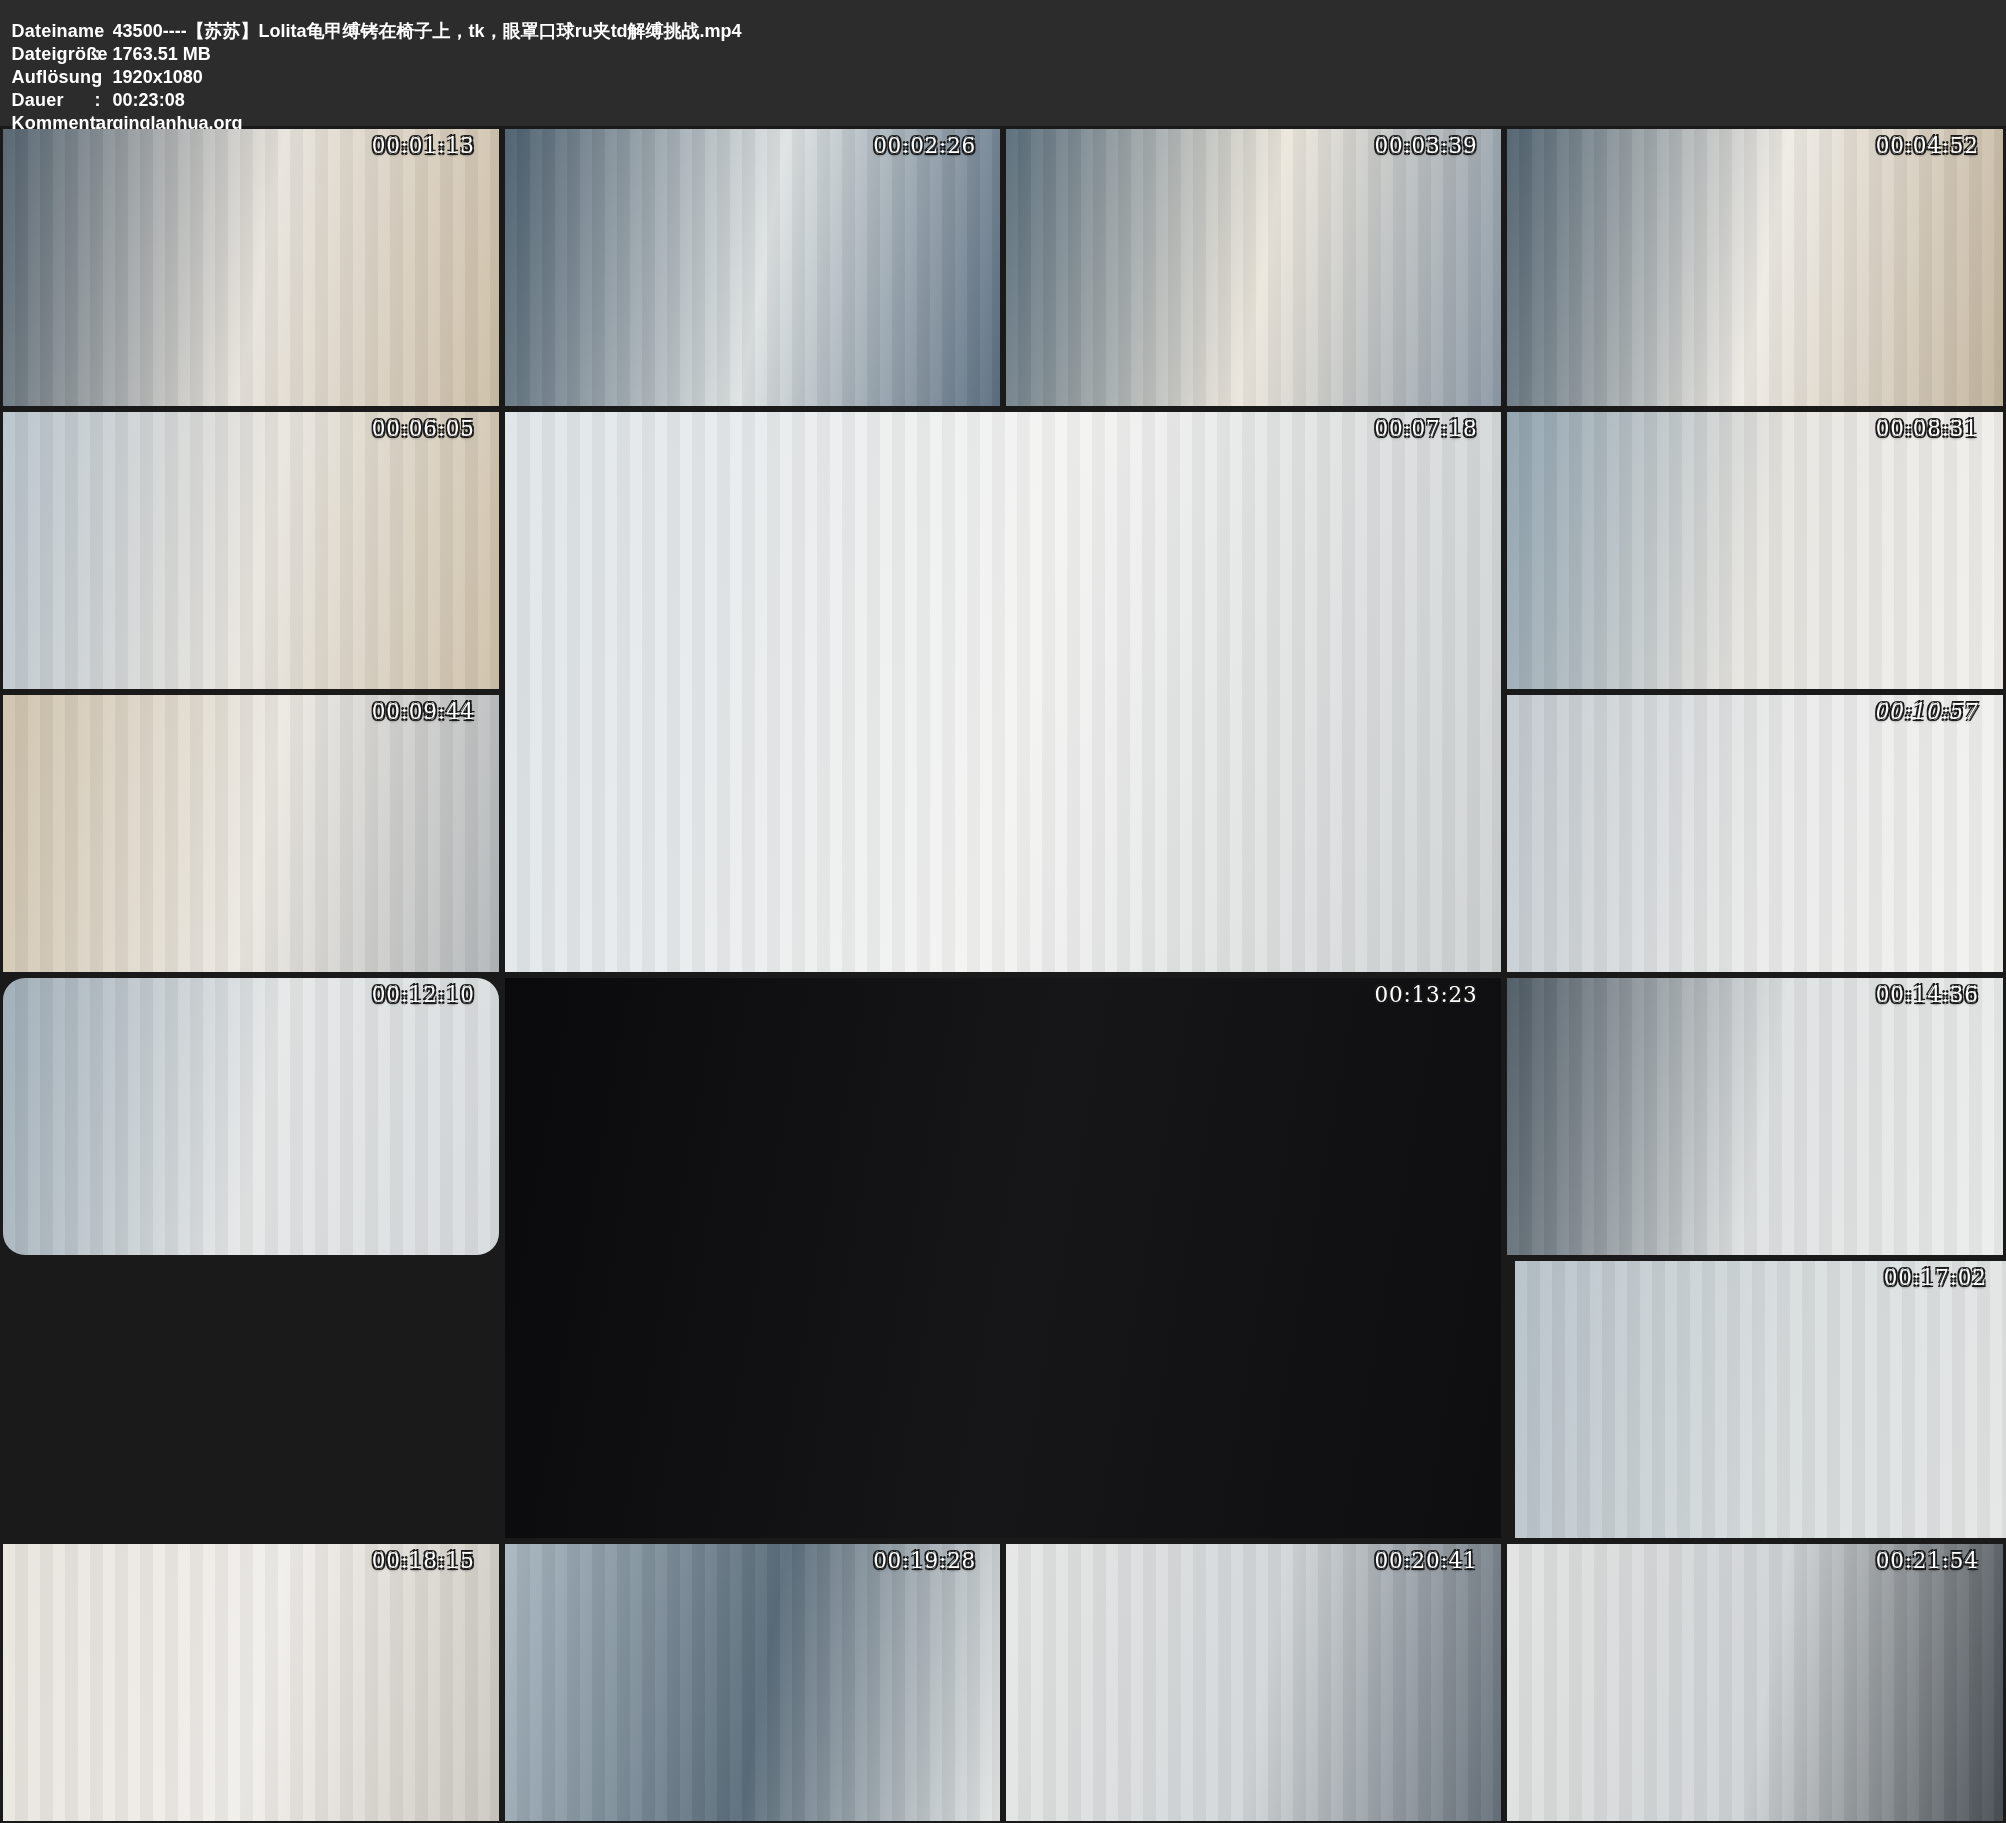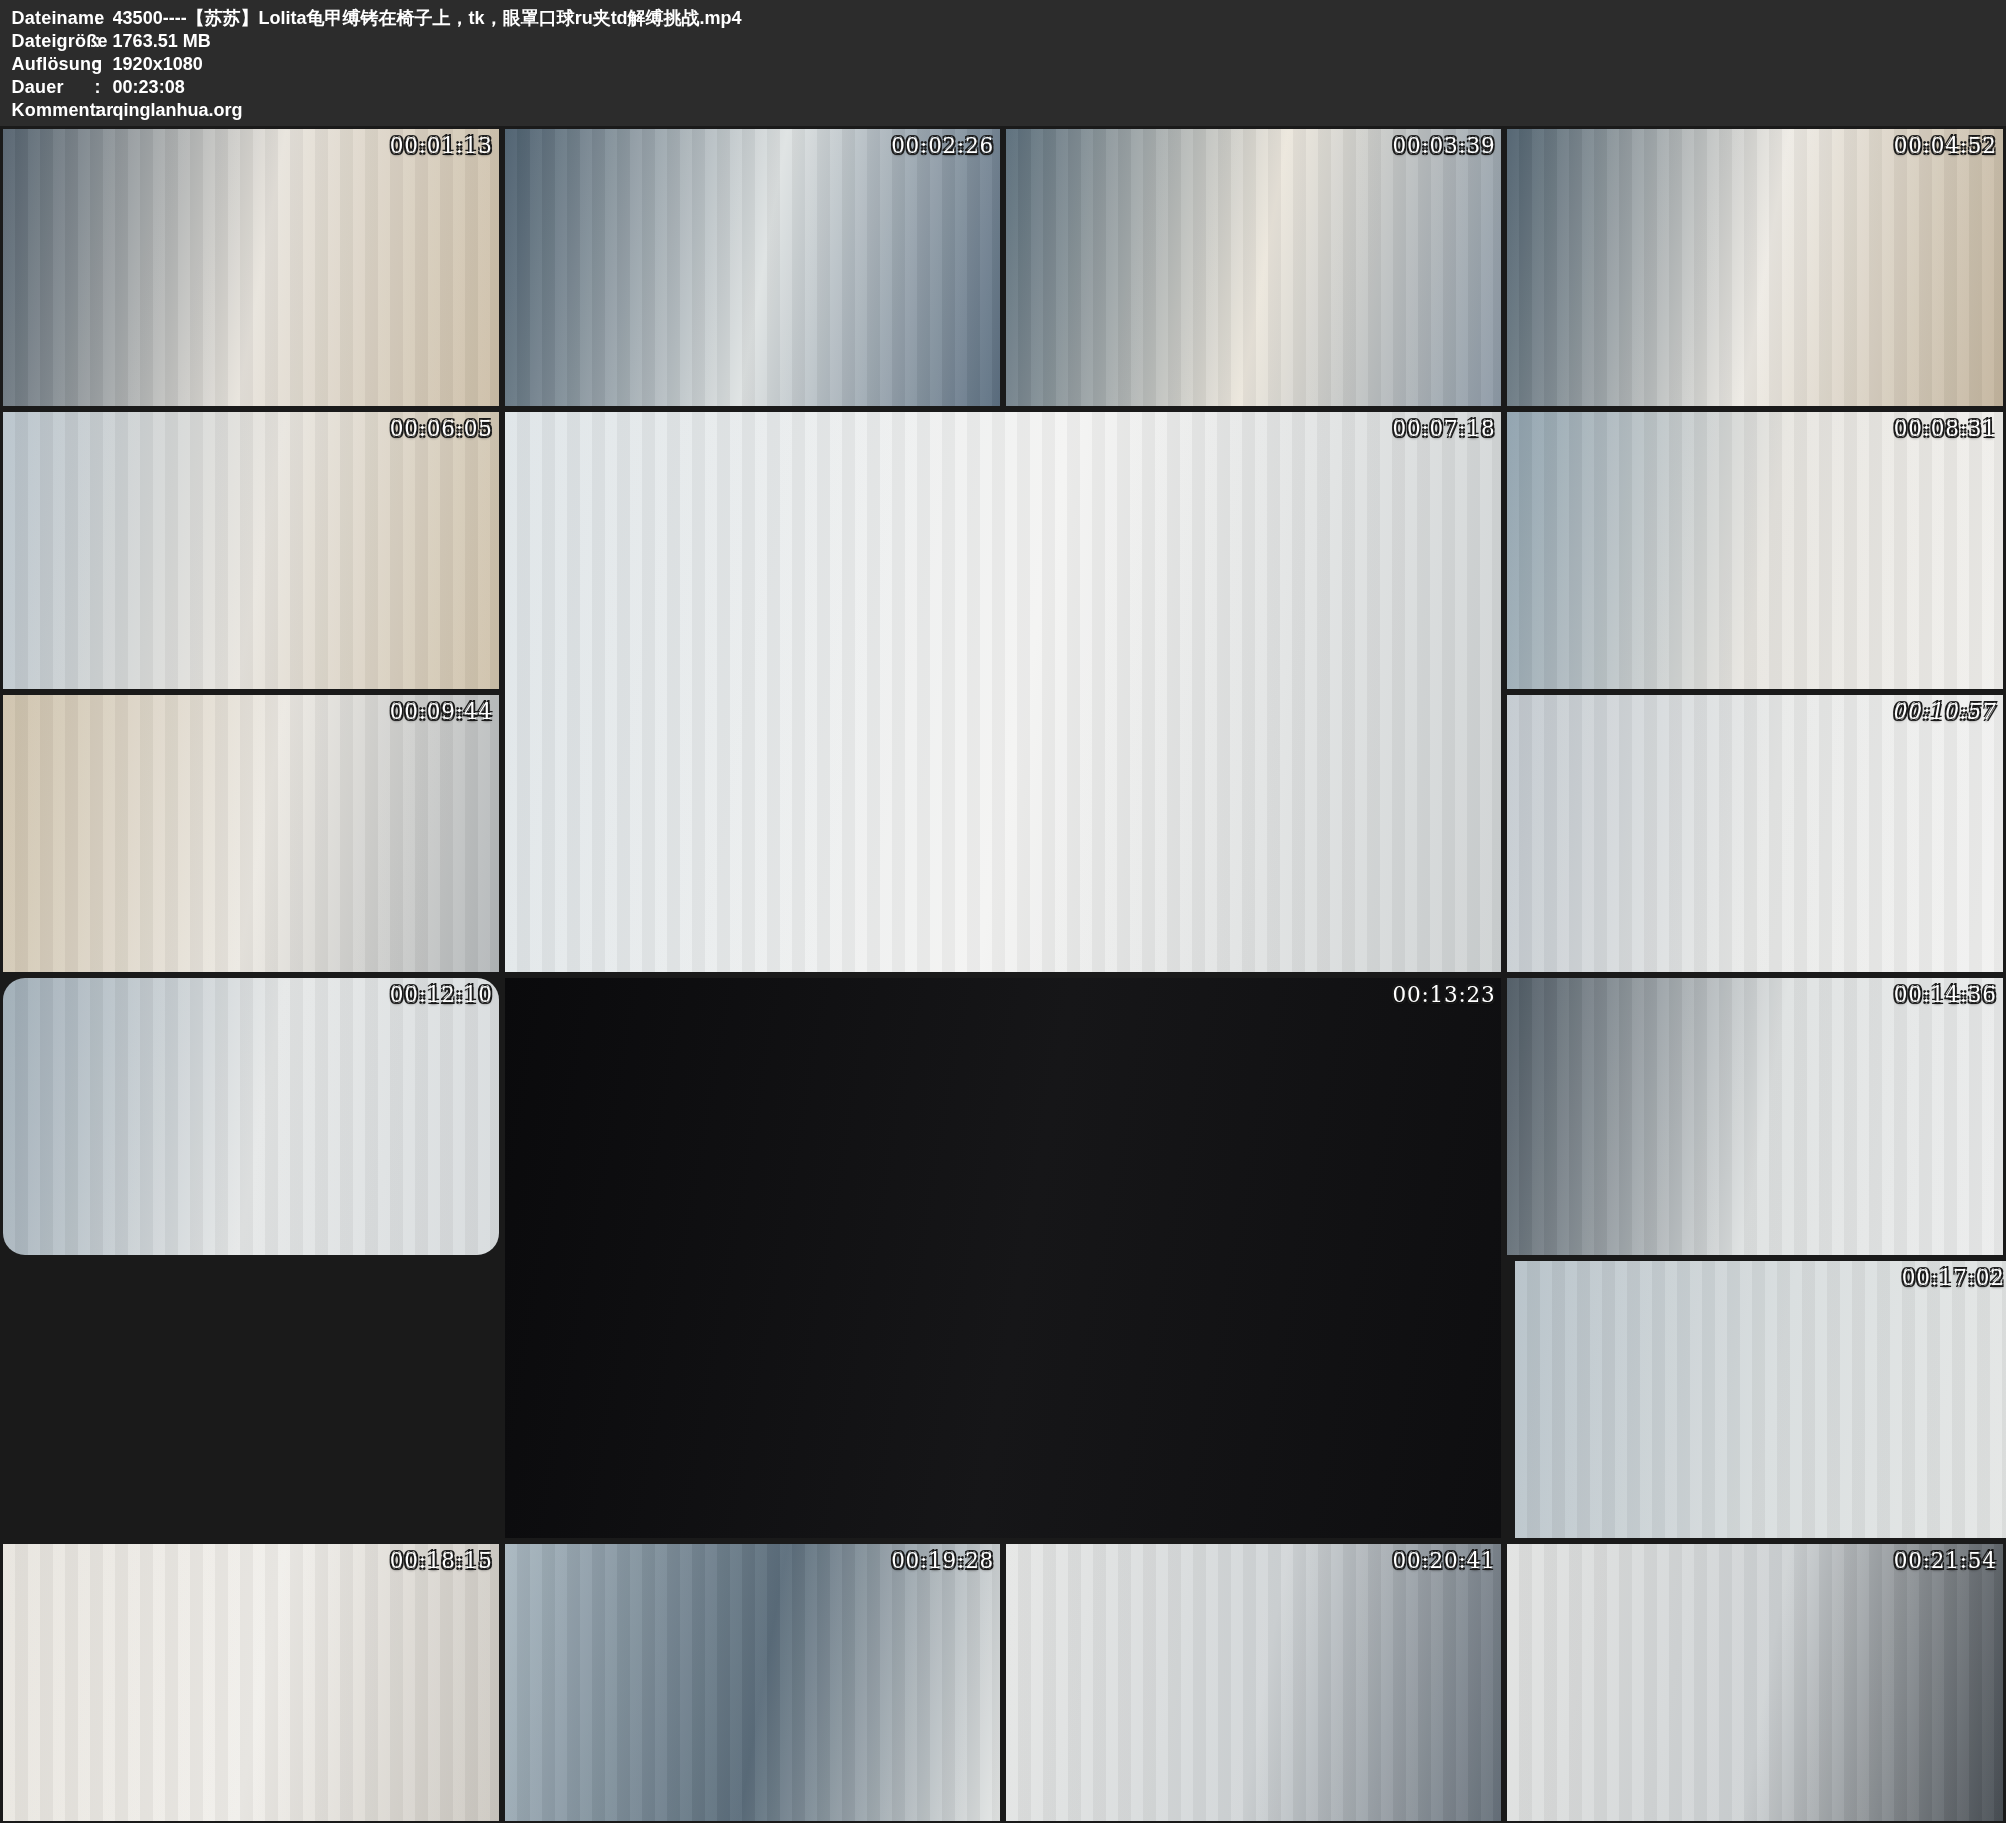--- a/index.html
+++ b/index.html
@@ -9,21 +9,21 @@
   
   .meta-header {
     width: 2006px; height: 126px;
     background: #2c2c2c;
     padding: 7.4px 11.6px 0 11.6px;
     color: #ffffff;
   }
   .meta-row { display: flex; align-items: baseline; height: 23px; line-height: 23px; }
   .meta-label { width: 83px; font-size: 18px; font-weight: bold; letter-spacing: 0.2px; }
   .meta-colon { width: 18px; font-size: 18px; font-weight: bold; text-align: left; }
-  .meta-value { flex: 1; font-size: 18px; font-weight: bold; white-space: nowrap; overflow: hidden; }
+  .meta-value { flex: 1; font-size: 18px; font-weight: bold; white-space: nowrap; overflow: hidden; margin-top: 13px; }
 
   
   .sheet {
     width: 2006px; height: 1698px;
     background: #1a1a1a;
     padding: 3.3px;
     display: grid;
     grid-template-columns: repeat(4, 1fr);
     grid-template-rows: repeat(6, 1fr);
     gap: 5.8px;
@@ -38,21 +38,21 @@
   .thumb::after {
     content: "";
     position: absolute; inset: 0;
     background: repeating-linear-gradient(90deg,
       rgba(255,255,255,0.035) 0 11.6px, rgba(0,0,0,0.045) 11.6px 25px);
     pointer-events: none;
   }
   .thumb.dark::after { background: none; }
 
   .ts {
-    position: absolute; top: 4.1px; right: 6px;
+    position: absolute; top: 4.1px; right: 24px;
     z-index: 2;
     font-family: "DejaVu Serif", serif;
     font-size: 21.5px;
     font-weight: normal;
     color: #ffffff;
     letter-spacing: 0.8px;
     text-shadow:
       -1.7px -1.7px 0 #1a1a1a, 1.7px -1.7px 0 #1a1a1a,
       -1.7px 1.7px 0 #1a1a1a, 1.7px 1.7px 0 #1a1a1a,
       0 1.7px 2.5px rgba(0,0,0,0.8);

